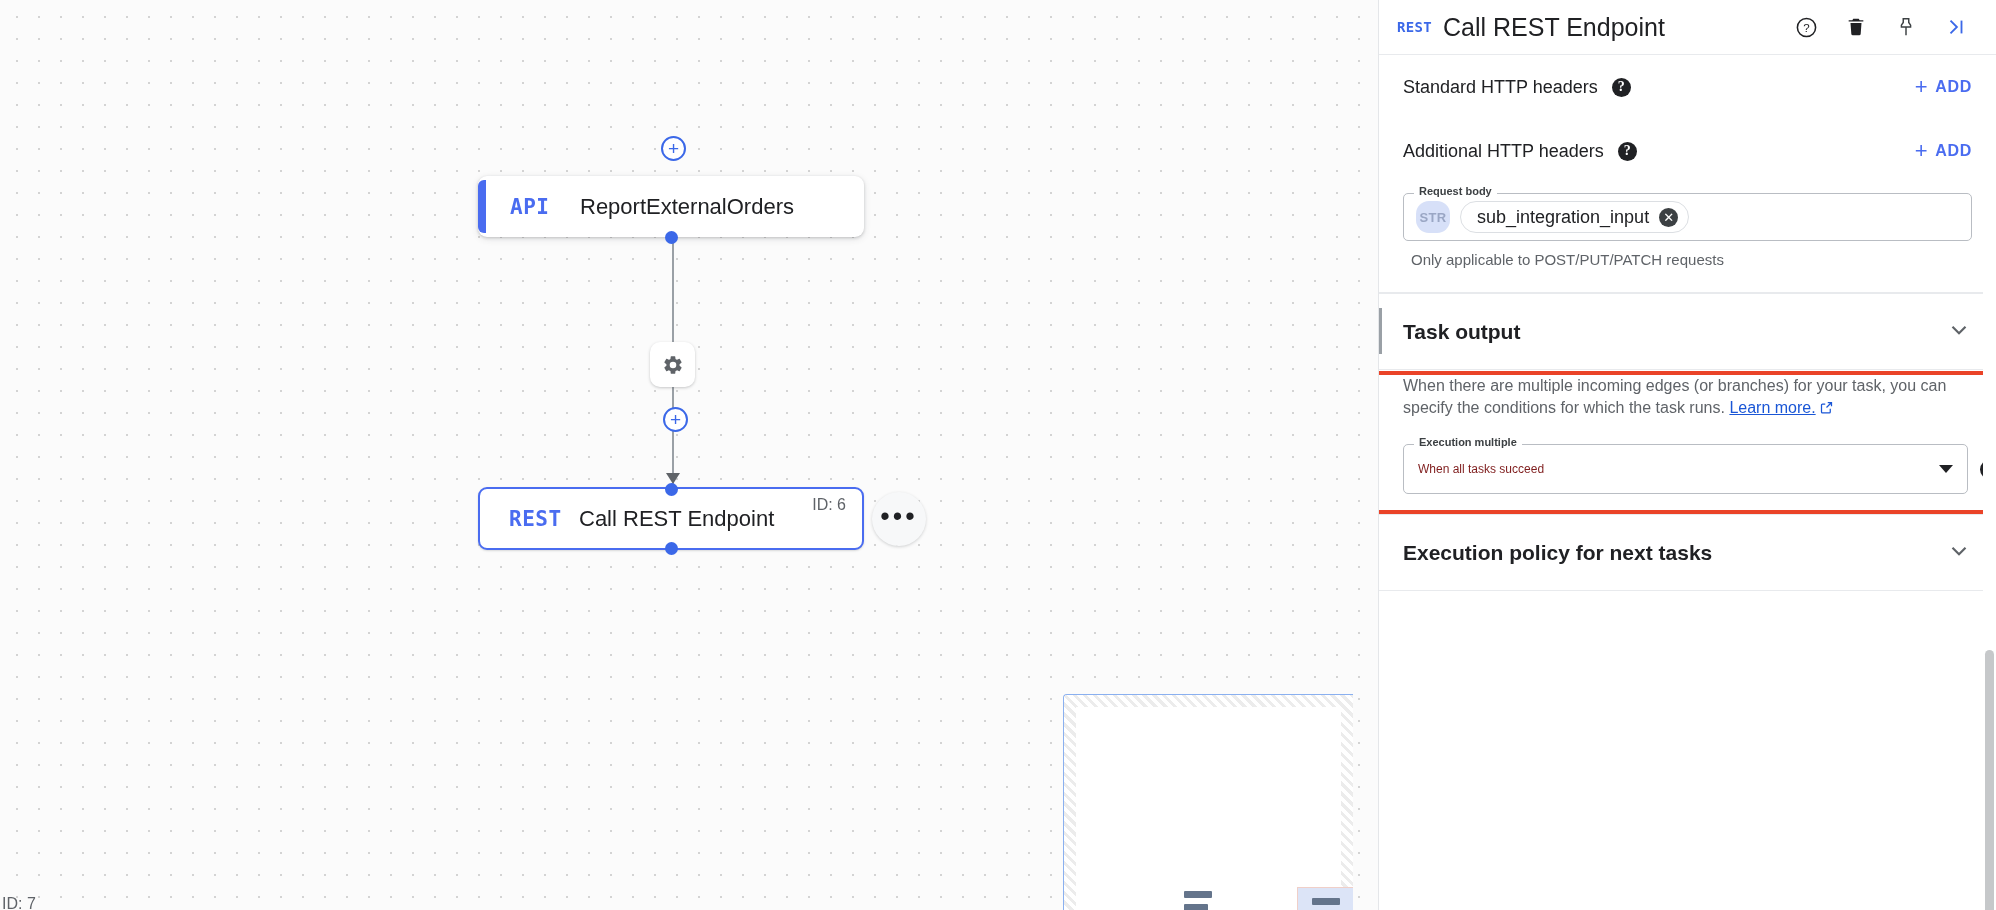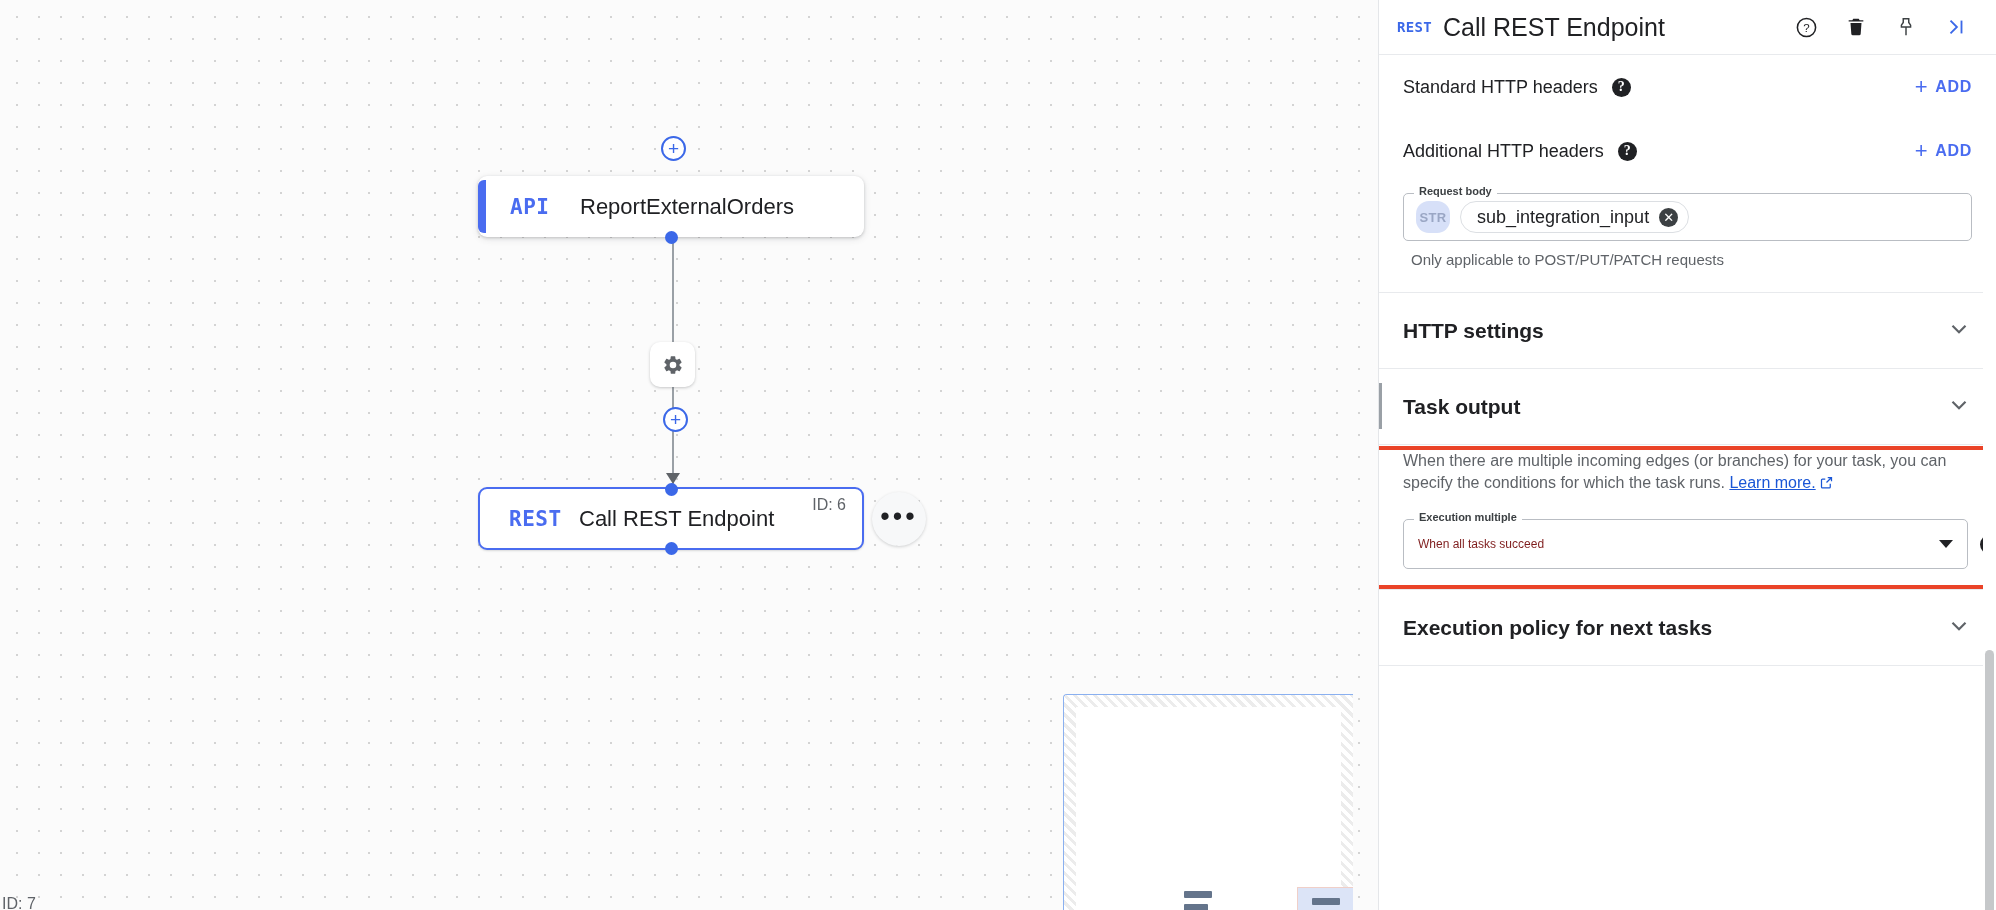--- a/index.html
+++ b/index.html
@@ -465,28 +465,20 @@
         <span class="str-badge">STR</span>
         <span class="chip">
           <span class="chip-text">sub_integration_input</span>
           <span class="chip-x">✕</span>
         </span>
       </div>
       <div class="helper-text">Only applicable to POST/PUT/PATCH requests</div>
 
       <div class="divider"></div>
 
-      <div class="section-row">
-        <span class="section-title">HTTP settings</span>
-        <span class="chev">
-          <svg width="26" height="26" viewBox="0 0 24 24">
-              <path fill="none" stroke="#5f6368" stroke-width="2" d="M6 9l6 6 6-6"></path>
-            </svg>
-        </span>
-      </div>
 
       <div class="divider" style="margin-top:0"></div>
 
       <div class="section-row">
         <span class="accent-bar"></span>
         <span class="section-title">Task output</span>
         <span class="chev">
           <svg width="26" height="26" viewBox="0 0 24 24">
               <path fill="none" stroke="#5f6368" stroke-width="2" d="M6 9l6 6 6-6"></path>
             </svg>

